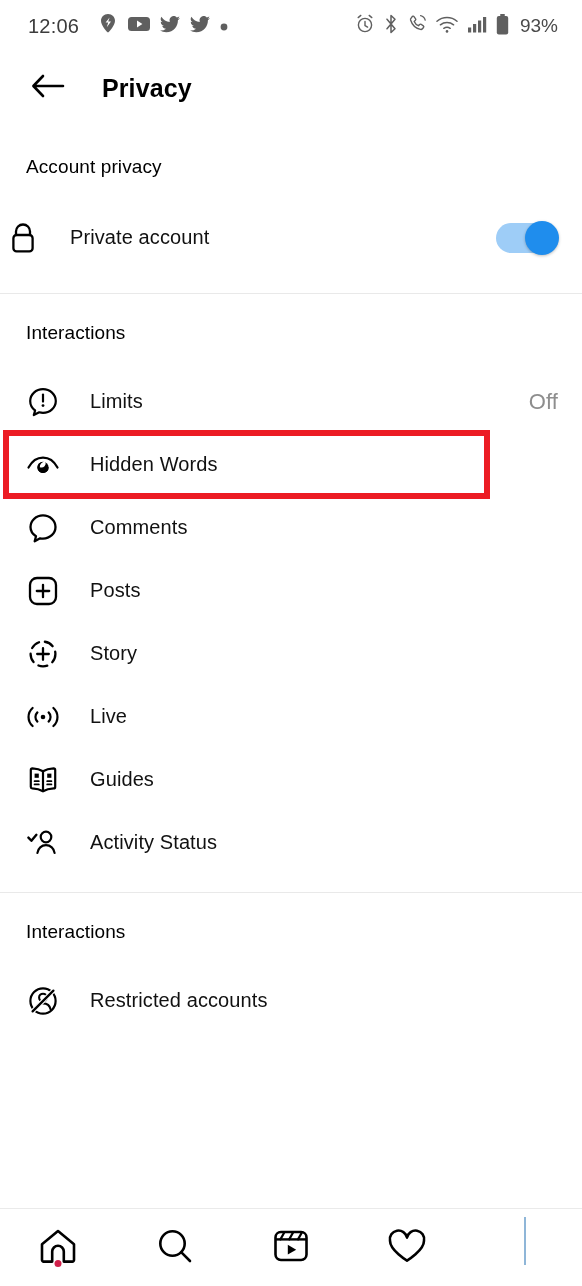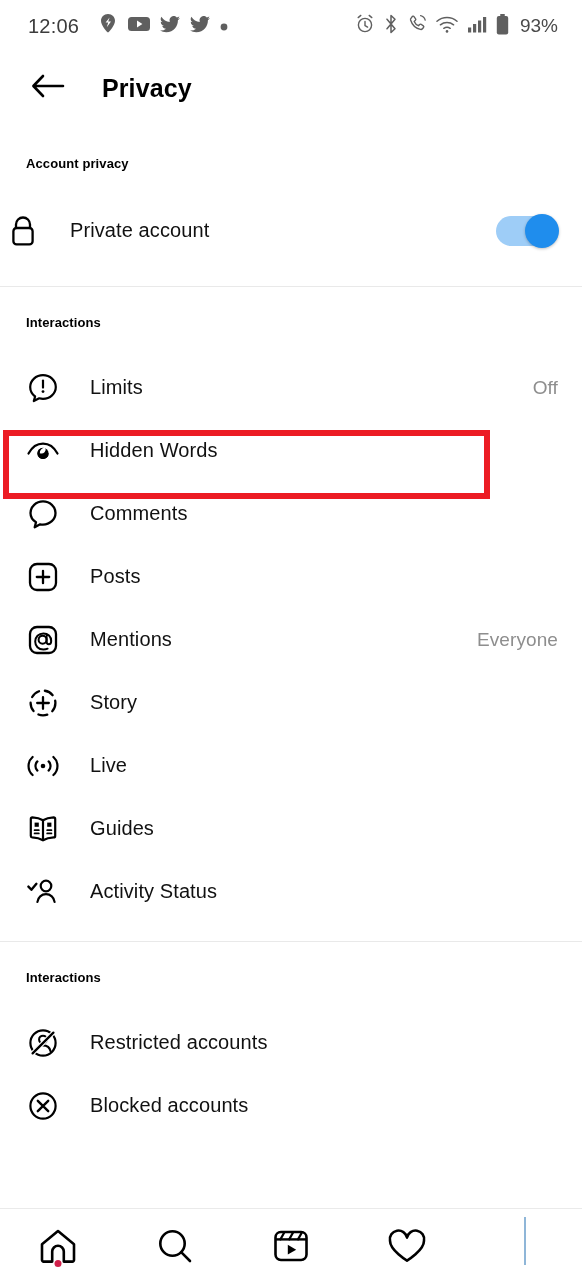--- a/index.html
+++ b/index.html
@@ -48,42 +48,42 @@
   }
   .header-title {
     font-size: 25px; font-weight: bold; color: #000;
     margin-left: 32px; letter-spacing: .1px;
   }
 
   
   .content { flex: 1 1 auto; position: relative; }
 
   .section-title {
-    font-size: 13px; color: #000; font-weight: bold;
+    font-size: 19px; color: #000; font-weight: normal;
     padding: 0 4px 0 26px;
     letter-spacing: .1px;
   }
 
   .row {
     display: flex; align-items: center;
     height: 63px;
     padding: 0 24px 0 26px;
     cursor: pointer;
   }
   .row-icon {
     width: 34px; height: 34px;
     display: flex; align-items: center; justify-content: center;
     flex: 0 0 34px;
   }
   .row-label {
     font-size: 20px; color: #111; margin-left: 30px;
     letter-spacing: .1px; white-space: nowrap;
   }
   .row-spacer { flex: 1 1 auto; }
-  .row-value { font-size: 19px; color: #8e8e8e; letter-spacing: .1px; }
+  .row-value { font-size: 22px; color: #8e8e8e; letter-spacing: .1px; }
 
   
   .toggle {
     width: 62px; height: 30px; border-radius: 15px;
     background: #9ecdf7; position: relative; cursor: pointer;
   }
   .toggle .knob {
     position: absolute; top: -2px; right: -1px;
     width: 34px; height: 34px; border-radius: 50%;
     background: #1f8ded;
@@ -291,32 +291,20 @@
       <div class="row">
         <span class="row-icon">
           <svg width="32" height="32" viewBox="0 0 32 32">
             <rect x="3" y="3" width="26" height="26" rx="7" fill="none" stroke="#000" stroke-width="2.3"></rect>
             <path d="M16 9.8v12.4M9.8 16h12.4" stroke="#000" stroke-width="2.3" stroke-linecap="round"></path>
           </svg>
         </span>
         <span class="row-label">Posts</span>
       </div>
 
-      <div class="row">
-        <span class="row-icon">
-          <svg width="32" height="32" viewBox="0 0 32 32">
-            <rect x="3" y="3" width="26" height="26" rx="7" fill="none" stroke="#000" stroke-width="2.3"></rect>
-            <circle cx="15.6" cy="15.8" r="4" fill="none" stroke="#000" stroke-width="2"></circle>
-            <path d="M19.6 11.8v6c0 1.6 1 2.4 2.2 2.4 1.4 0 2.4-1.2 2.4-3.2 0-4.4-3.2-7.6-7.8-7.6-4.8 0-8.2 3.6-8.2 8.2s3.2 8 8.2 8c1.6 0 3-.3 4.2-.9" fill="none" stroke="#000" stroke-width="2" stroke-linecap="round"></path>
-          </svg>
-        </span>
-        <span class="row-label">Mentions</span>
-        <span class="row-spacer"></span>
-        <span class="row-value">Everyone</span>
-      </div>
 
       <div class="row">
         <span class="row-icon">
           <svg width="32" height="32" viewBox="0 0 32 32">
             <circle cx="16" cy="16" r="12.4" fill="none" stroke="#000" stroke-width="2.3" stroke-linecap="round" stroke-dasharray="9 6"></circle>
             <path d="M16 10.2v11.6M10.2 16h11.6" stroke="#000" stroke-width="2.3" stroke-linecap="round"></path>
           </svg>
         </span>
         <span class="row-label">Story</span>
       </div>
@@ -371,29 +359,20 @@
             <circle cx="16" cy="16" r="12.6" fill="none" stroke="#000" stroke-width="2.2"></circle>
             <circle cx="16" cy="12.6" r="3.9" fill="none" stroke="#000" stroke-width="2.1"></circle>
             <path d="M8.4 24.4c.8-3.8 3.9-6 7.6-6s6.8 2.2 7.6 6" fill="none" stroke="#000" stroke-width="2.1" stroke-linecap="round"></path>
             <path d="M5.6 26.4L26.4 5.6" stroke="#fff" stroke-width="4.6" stroke-linecap="round"></path>
             <path d="M5.6 26.4L26.4 5.6" stroke="#000" stroke-width="2.3" stroke-linecap="round"></path>
           </svg>
         </span>
         <span class="row-label">Restricted accounts</span>
       </div>
 
-      <div class="row">
-        <span class="row-icon">
-          <svg width="32" height="32" viewBox="0 0 32 32">
-            <circle cx="16" cy="16" r="12.6" fill="none" stroke="#000" stroke-width="2.2"></circle>
-            <path d="M10.8 10.8l10.4 10.4M21.2 10.8L10.8 21.2" stroke="#000" stroke-width="2.4" stroke-linecap="round"></path>
-          </svg>
-        </span>
-        <span class="row-label">Blocked accounts</span>
-      </div>
     </div>
 
     <div class="highlight-box" style="left: 3px; top: 306px; width: 487px; height: 69px; border-color: rgb(236, 28, 36);"></div>
   </div>
 
   <div class="bottomnav">
 
     <div class="nav-item">
       <span>
         <svg width="40" height="38" viewBox="0 0 40 38">

